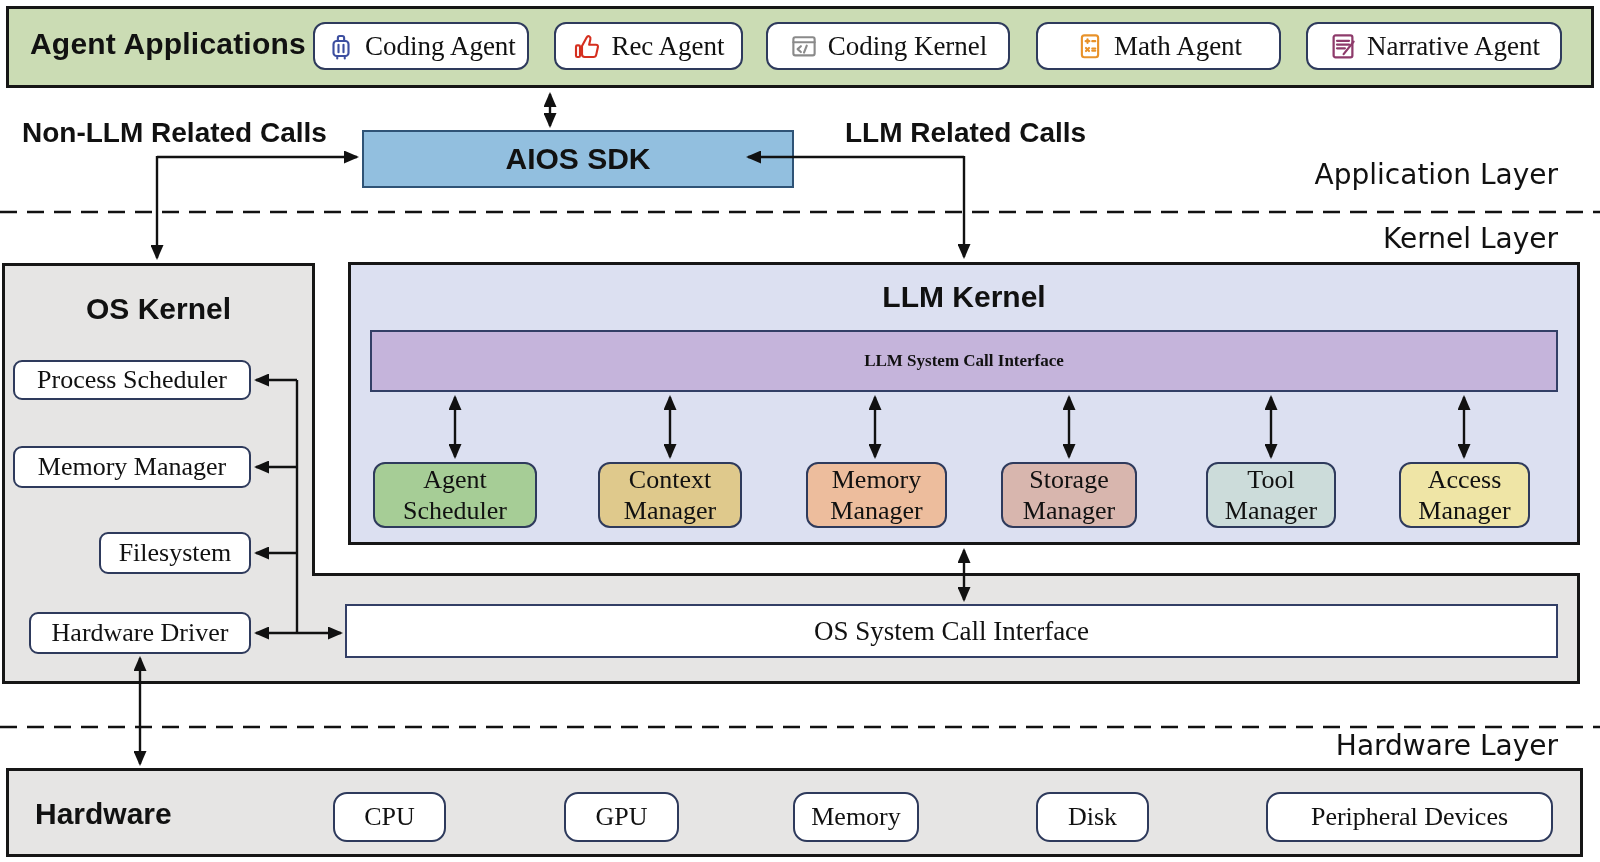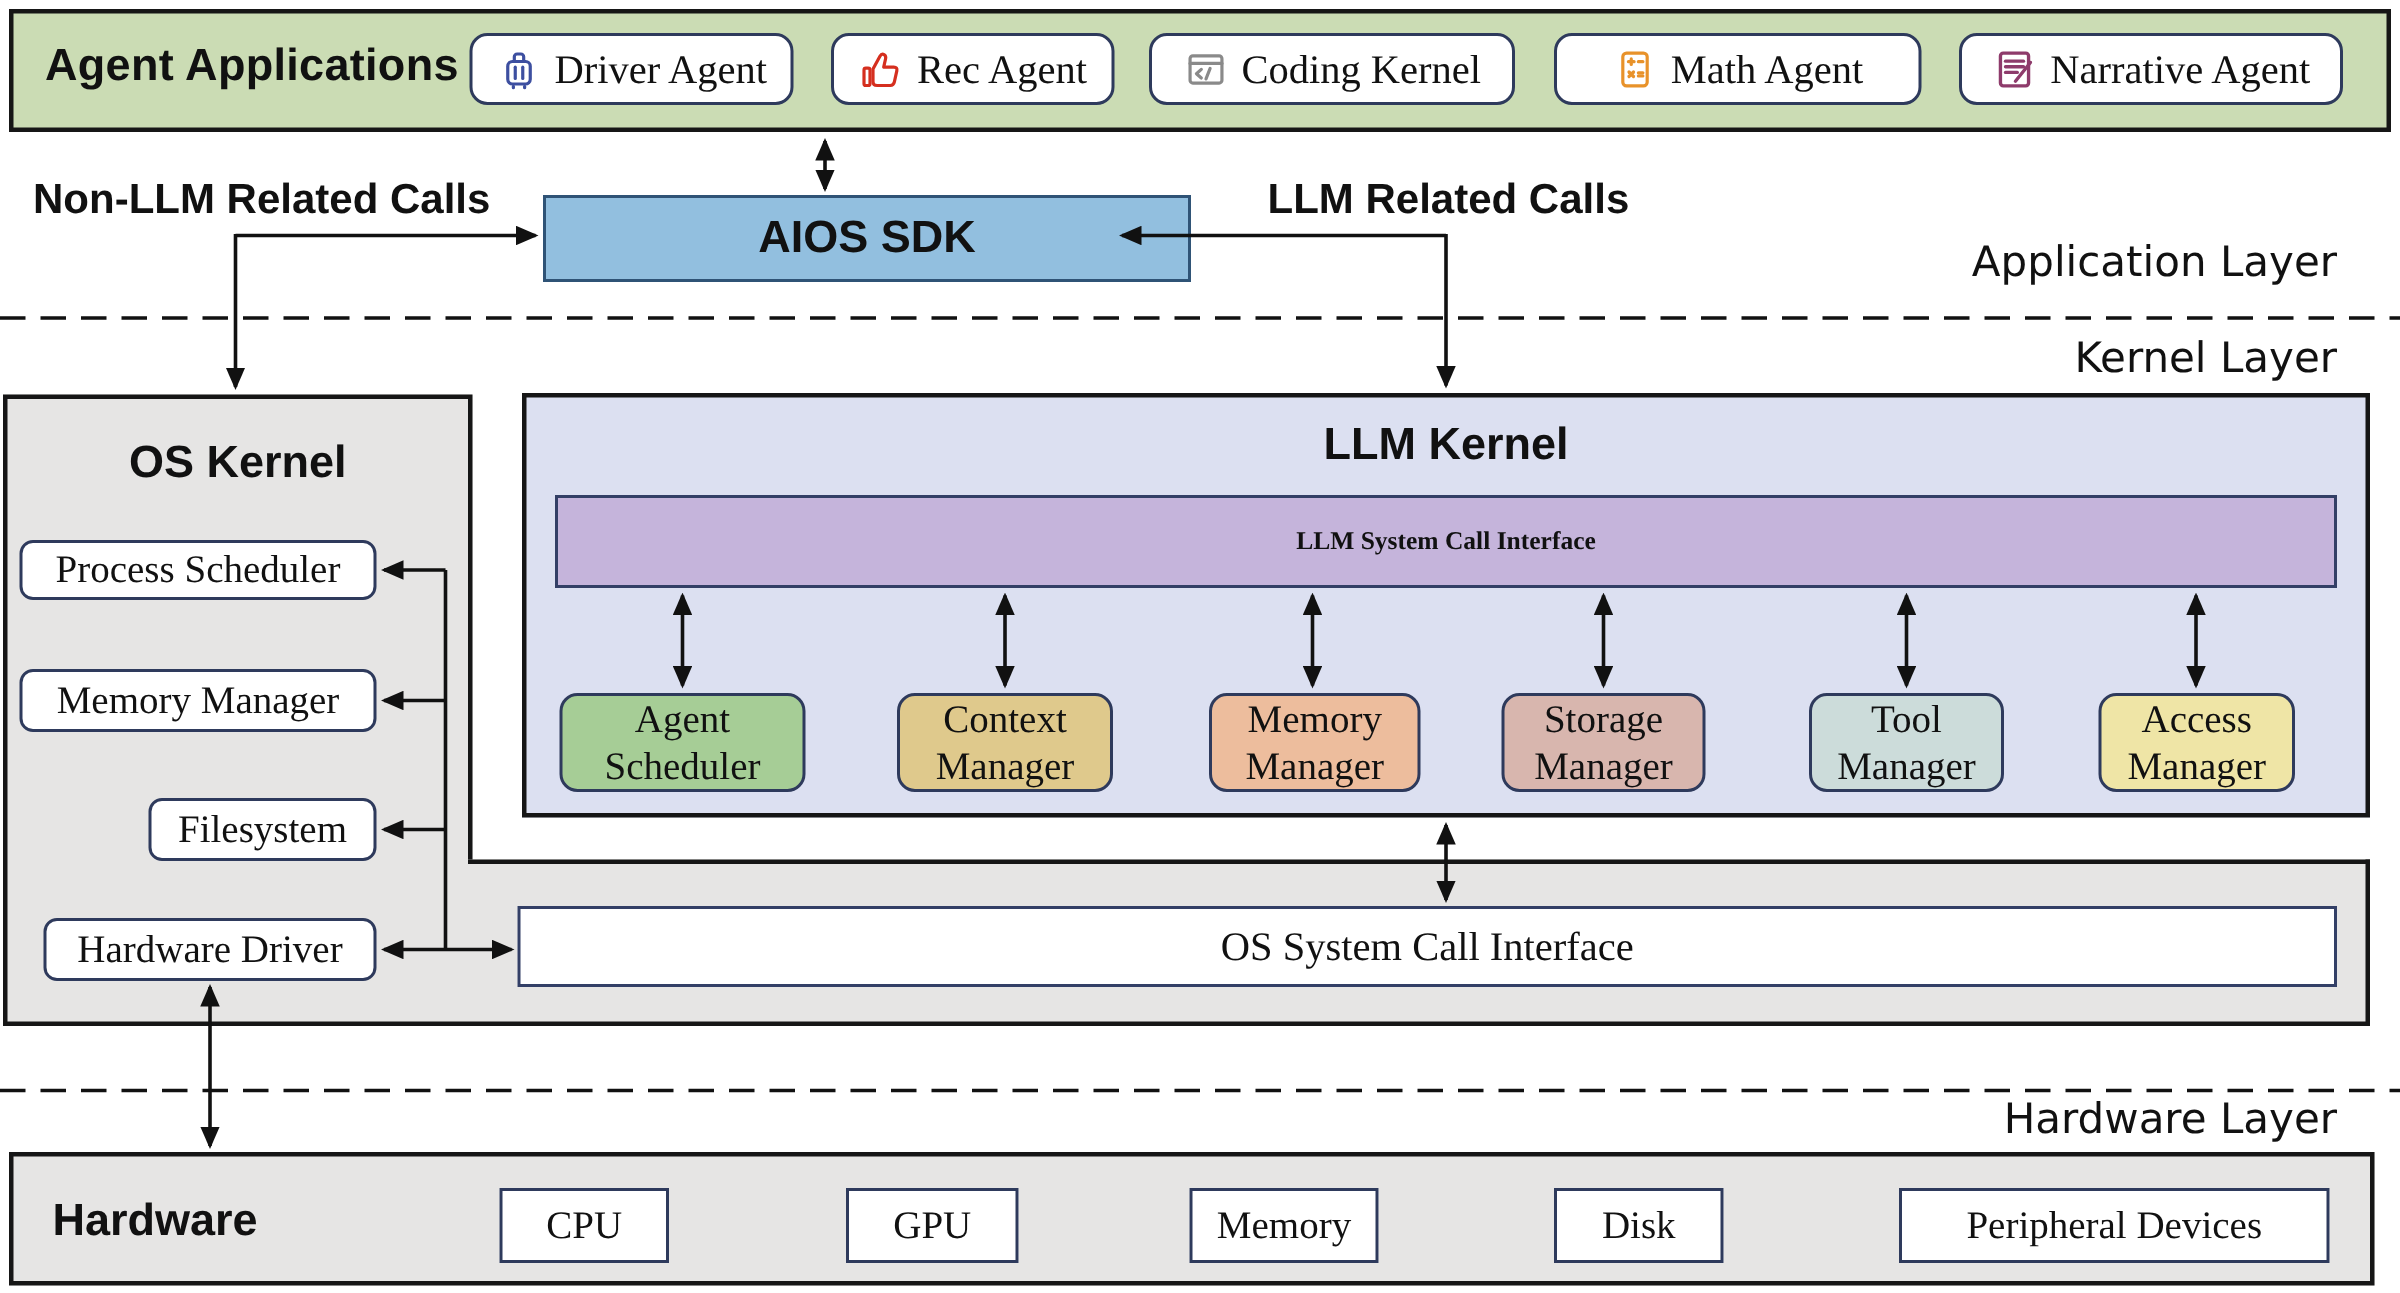--- a/index.html
+++ b/index.html
@@ -34,21 +34,21 @@
            display:flex;flex-direction:column;align-items:center;justify-content:center;
            font-family:"Liberation Serif",serif;font-size:26px;line-height:31px;}
   
   .kernel-strip{left:312px;top:573px;width:1268px;height:111px;border:3px solid #161616;border-left:none;box-sizing:border-box;}
   .os-syscall{left:345px;top:604px;width:1213px;height:54px;background:#fff;border:2px solid #333f66;box-sizing:border-box;
               display:flex;align-items:center;justify-content:center;
               font-family:"Liberation Serif",serif;font-size:27px;}
   
   .hw-bar{left:6px;top:768px;width:1577px;height:89px;border:3px solid #161616;box-sizing:border-box;}
   .hw-title{left:35px;top:797px;font-size:30px;font-weight:700;}
-  .hw-comp{top:792px;height:50px;background:#fff;border:2px solid #2e3a5c;border-radius:0;box-sizing:border-box;
+  .hw-comp{top:792px;height:50px;background:#fff;border:2px solid #2e3a5c;border-radius:14px;box-sizing:border-box;
            display:flex;align-items:center;justify-content:center;
            font-family:"Liberation Serif",serif;font-size:26px;}
   #overlay{position:absolute;left:0;top:0;width:1600px;height:862px;pointer-events:none;z-index:10;}
 </style>
 </head>
 <body>
 
 <div id="canvas">
 
   <div class="abs app-bar" style="background: rgb(203, 220, 180);"></div>
@@ -56,21 +56,21 @@
 
   <div class="abs agent-btn" style="left:313px;width:216px;">
     <svg width="30" height="30" viewBox="0 0 24 24" fill="none" stroke="#3d4fa0" stroke-width="1.7" stroke-linecap="round" stroke-linejoin="round">
       <rect x="6" y="8" width="12" height="12" rx="2.5"></rect>
       <path d="M9.5 8 V5.5 a1.5 1.5 0 0 1 1.5 -1.5 h2 a1.5 1.5 0 0 1 1.5 1.5 V8"></path>
       <line x1="10" y1="11" x2="10" y2="17"></line>
         <line x1="14" y1="11" x2="14" y2="17"></line>
       <line x1="9" y1="21.3" x2="9" y2="22"></line>
         <line x1="15" y1="21.3" x2="15" y2="22"></line>
     </svg>
-    <span>Driver Agent</span>
+    <span>Coding Agent</span>
   </div>
 
   <div class="abs agent-btn" style="left:554px;width:189px;">
     <svg width="30" height="30" viewBox="0 0 24 24" fill="none" stroke="#d52f1f" stroke-width="1.7" stroke-linecap="round" stroke-linejoin="round">
       <rect x="3.2" y="11.5" width="3.2" height="9.3" rx="1"></rect>
       <path d="M8 12 L11.7 5.2 q0.9 -1.6 2.2 -0.9 q1.2 0.7 0.8 2.3 L13.7 11 h5.4 q2 0 1.6 2 l-1.3 5.9 q-0.4 1.9 -2.2 1.9 h-7 q-2.2 0 -2.2 -2.2 z"></path>
     </svg>
     <span>Rec Agent</span>
   </div>
 

